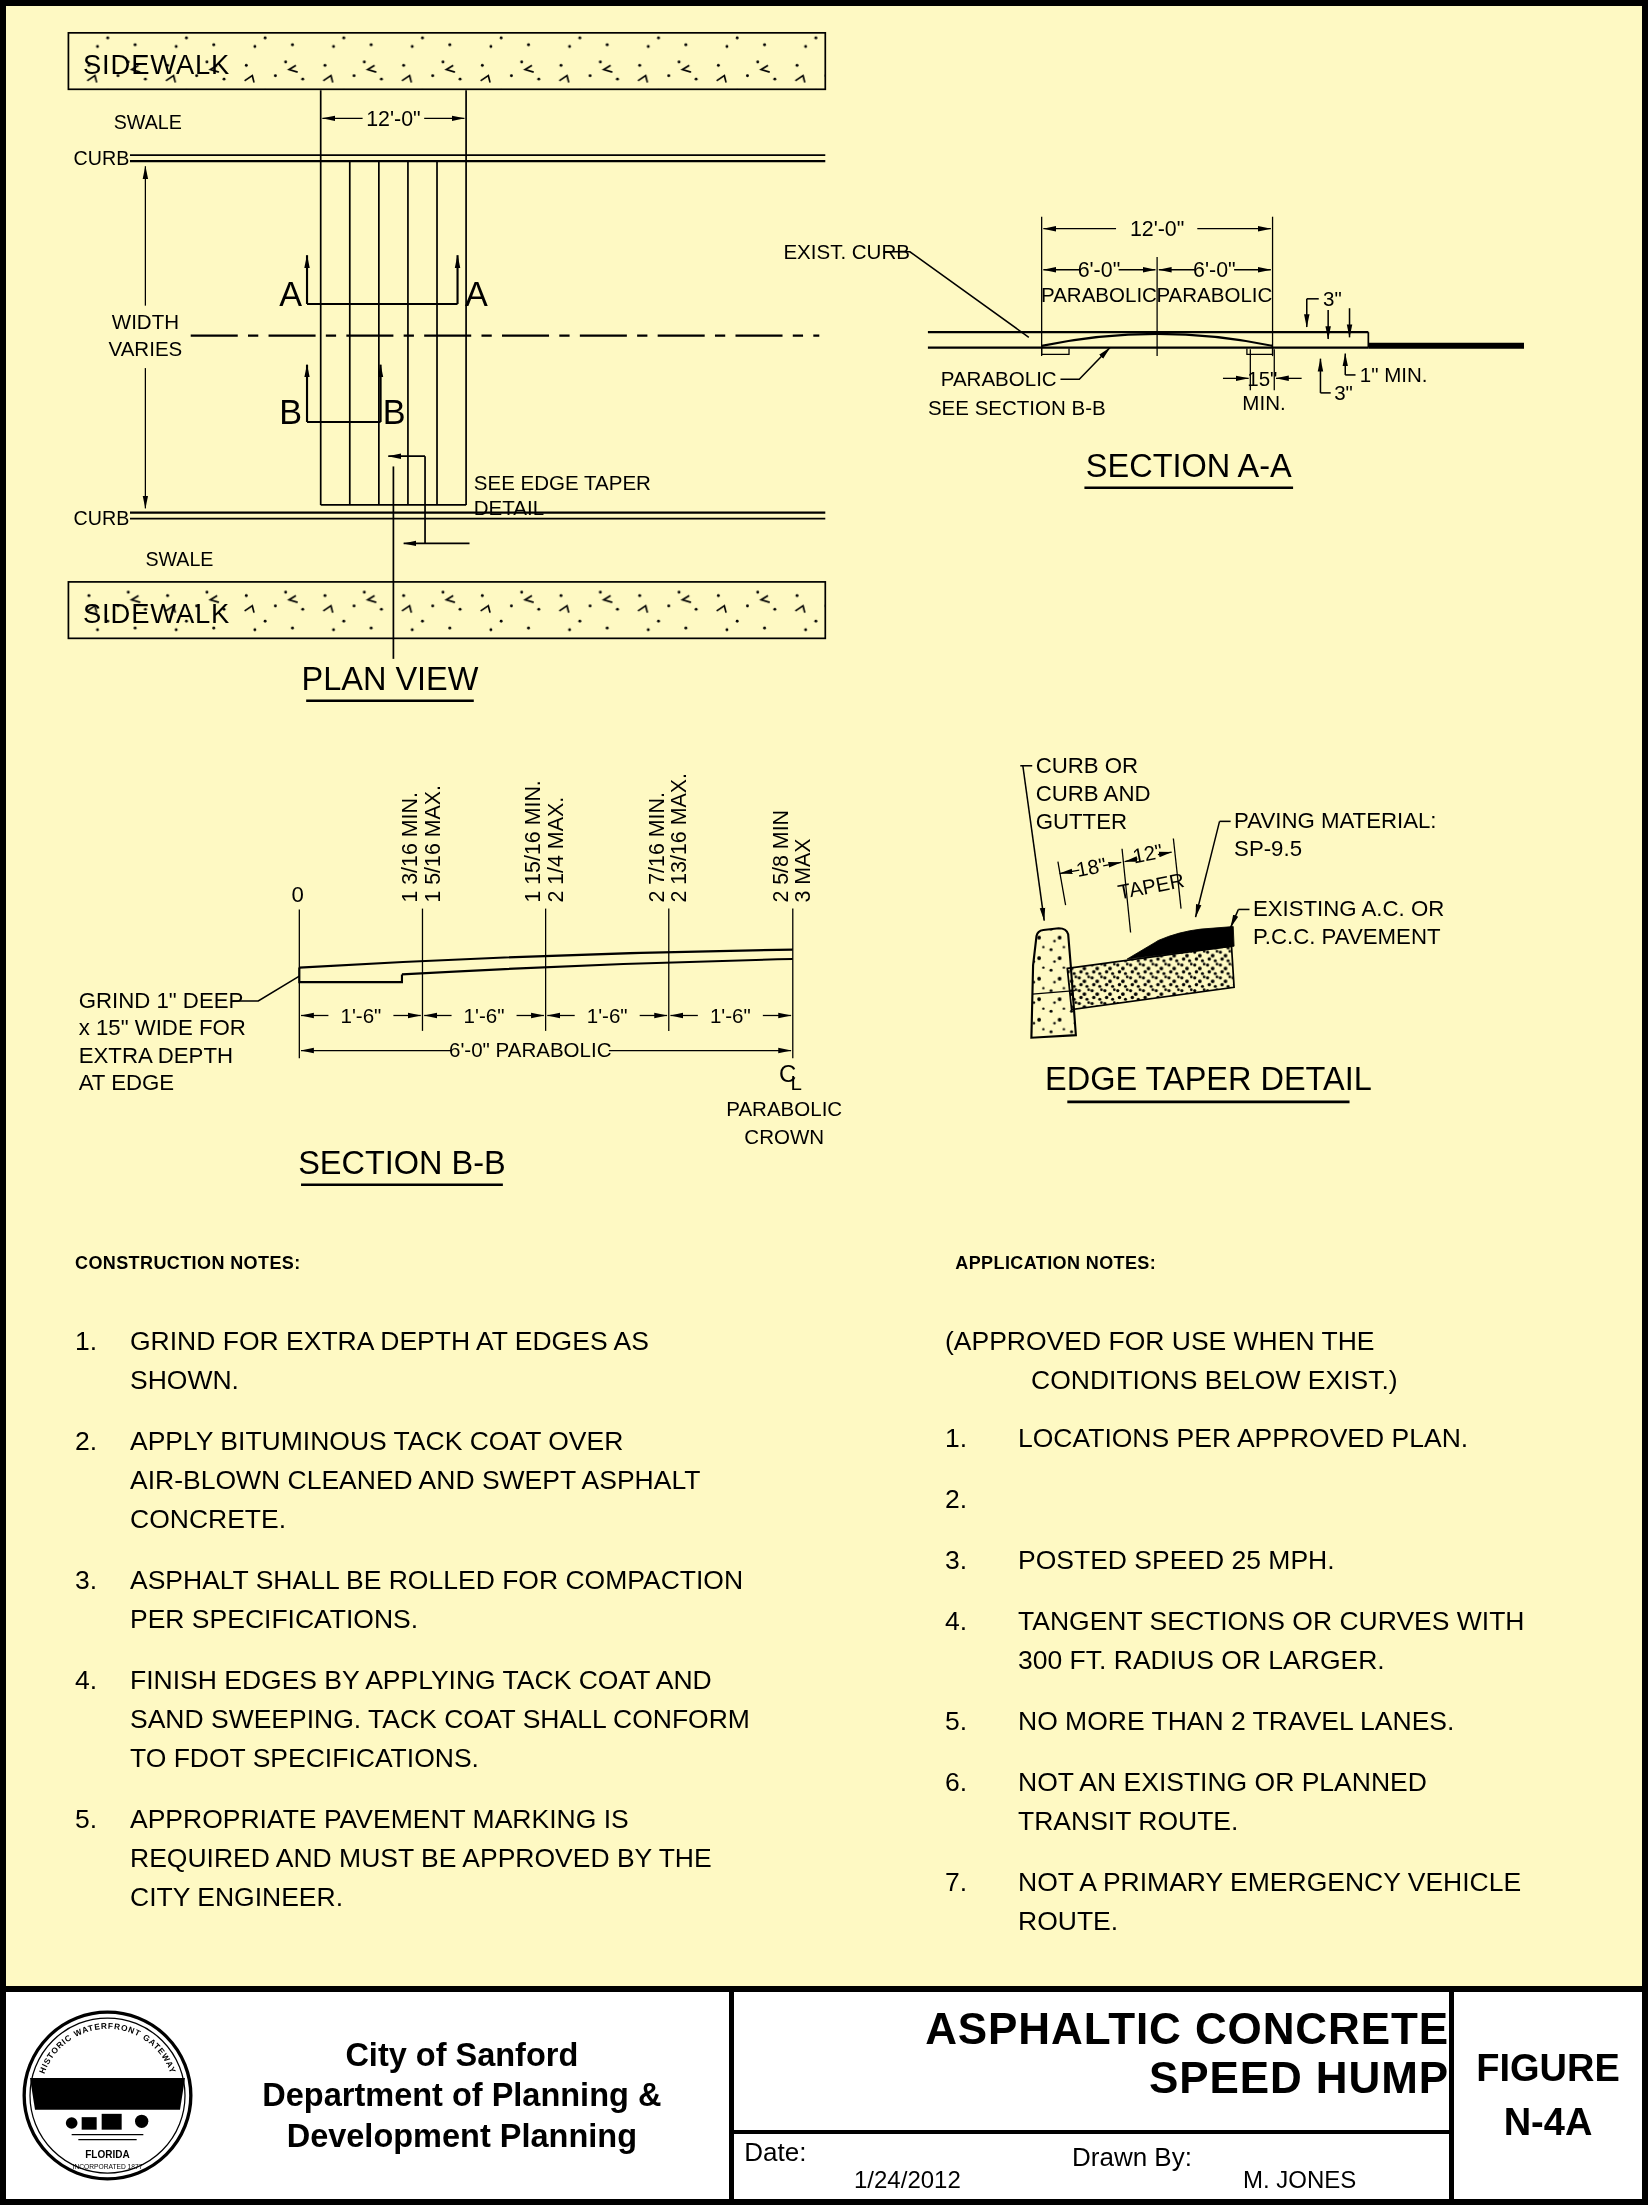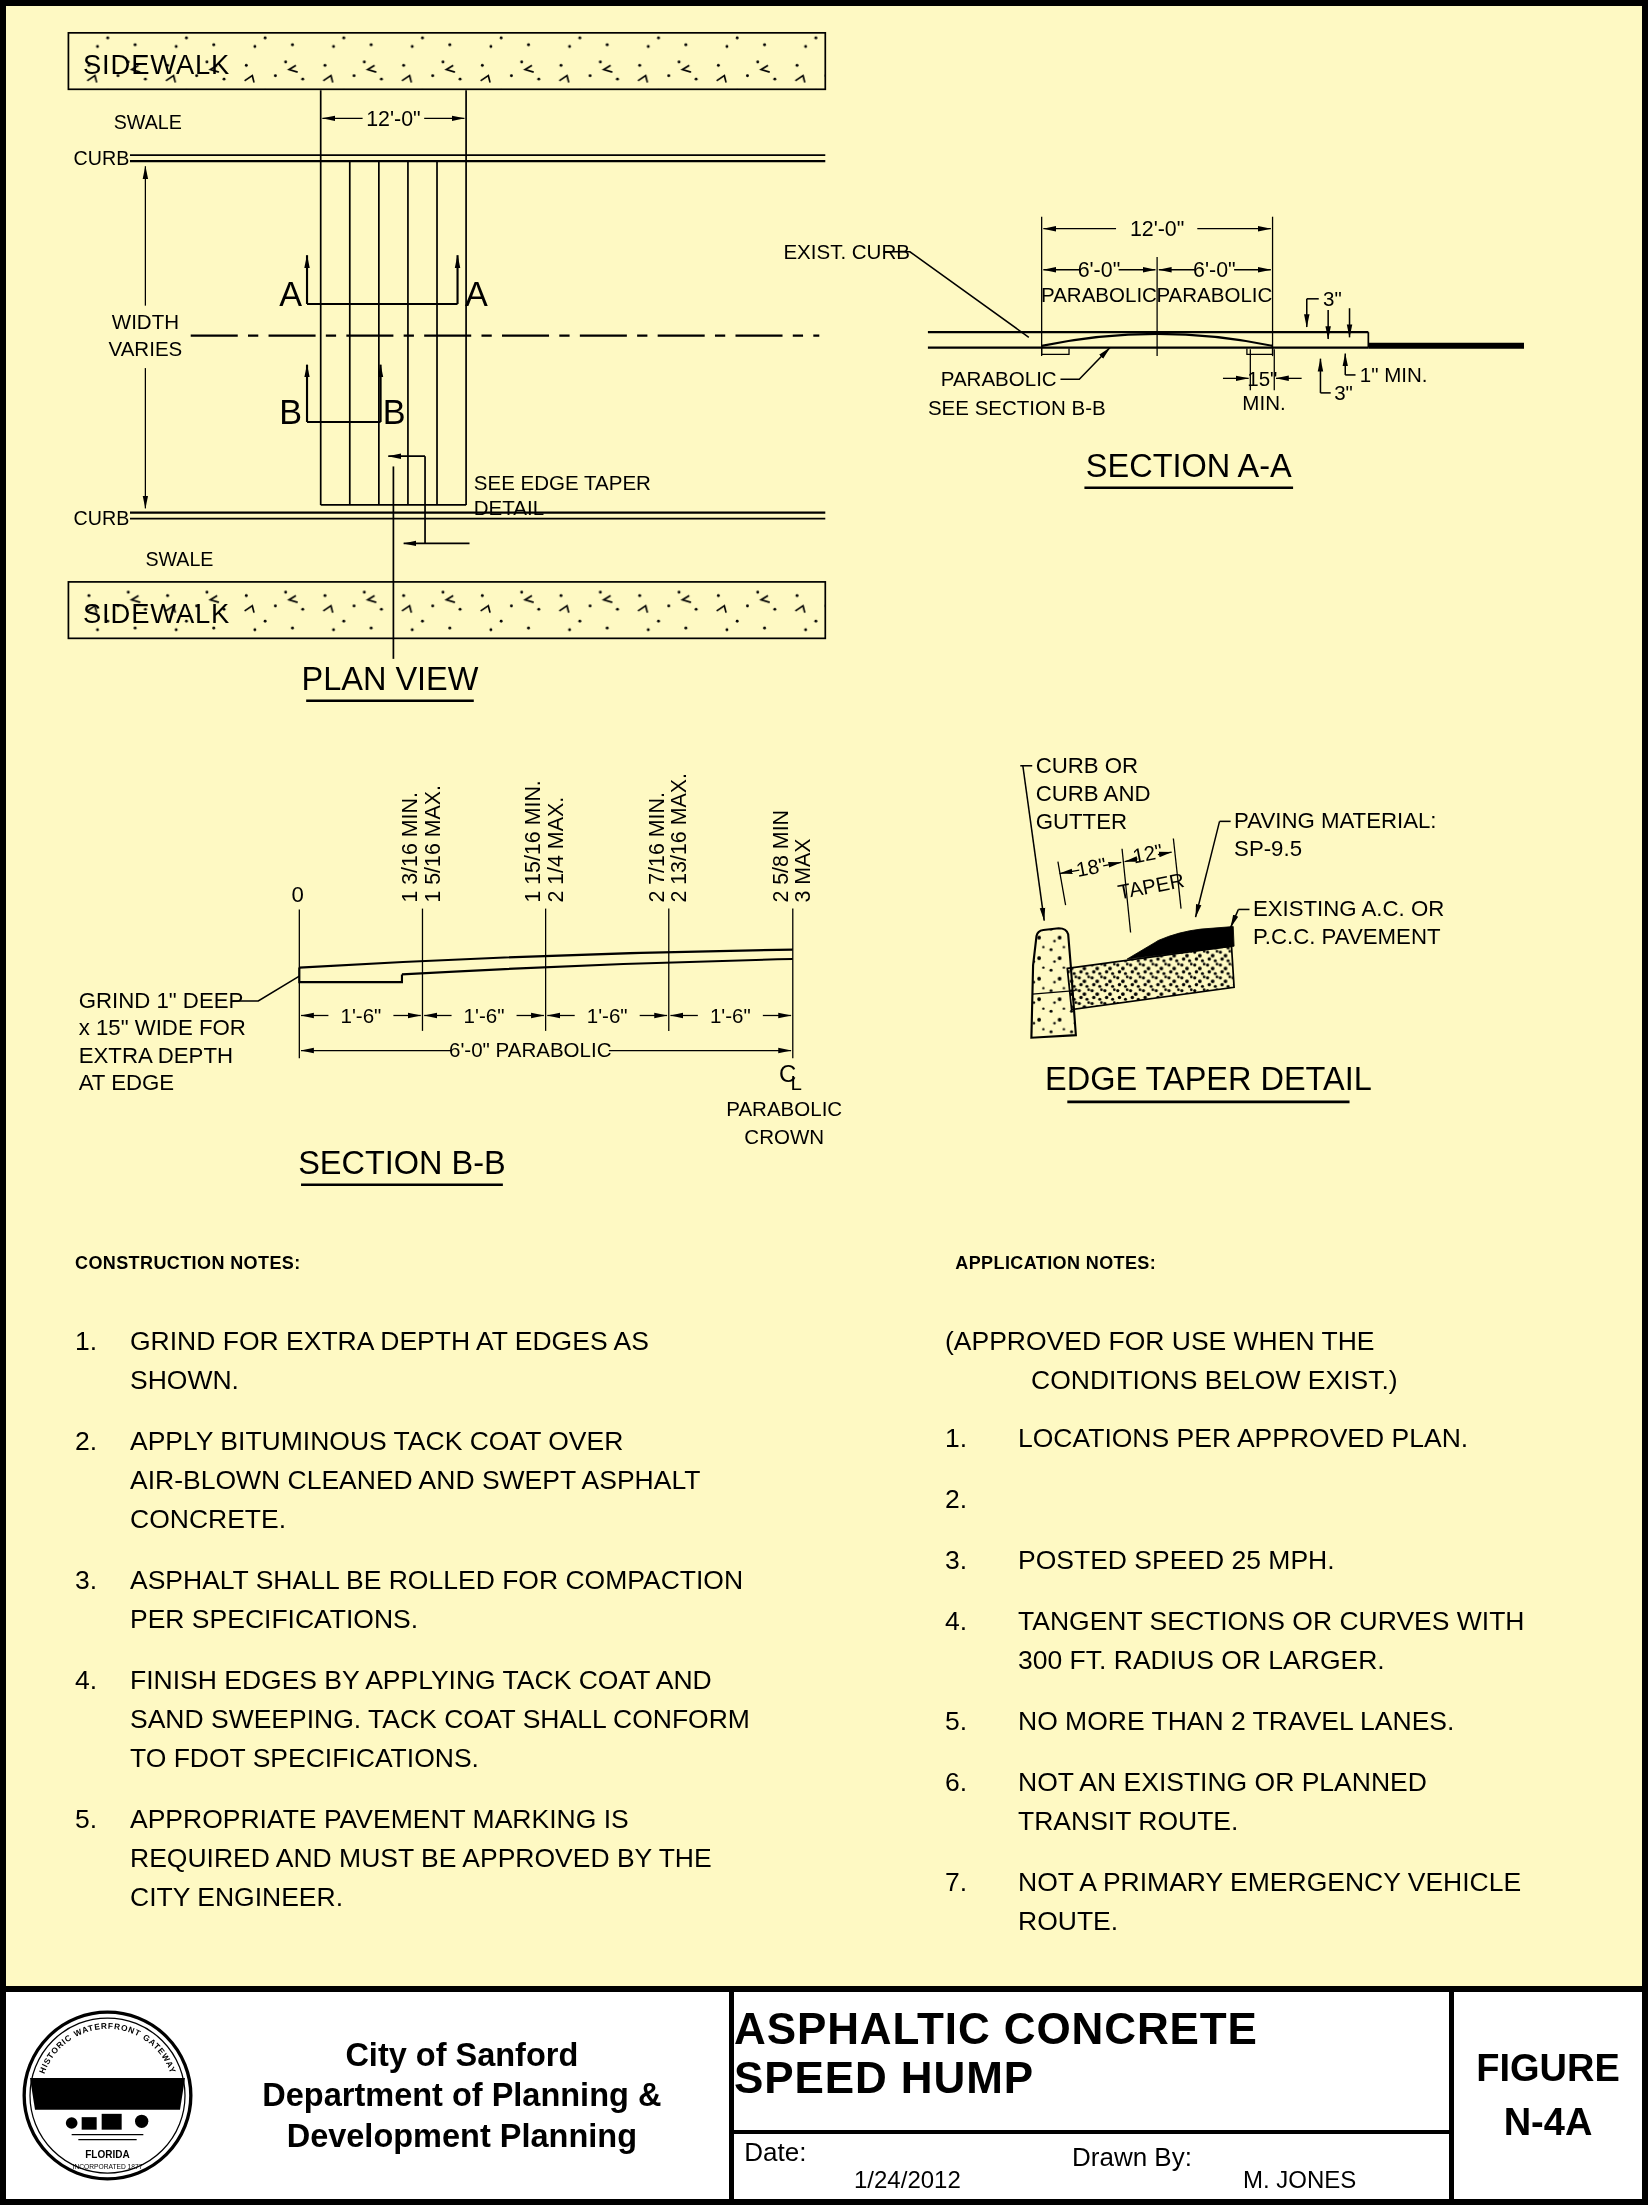--- a/index.html
+++ b/index.html
@@ -22,21 +22,21 @@
   .note-item .num{flex:0 0 55px;}
   .app .note-item .num{flex:0 0 73px;}
   .note-item .body span{display:block;}
   
   .titleblock{position:absolute;left:6px;right:6px;top:1986px;bottom:6px;
               border-top:6.8px solid #000;display:flex;background:#fff;z-index:10;}
   .tb-left{flex:0 0 723px;display:flex;align-items:center;border-right:5.1px solid #000;}
   .seal{width:175px;height:175px;margin-left:13.7px;flex:0 0 auto;}
   .org{flex:1;text-align:center;font-weight:bold;font-size:32.5px;line-height:1.24;}
   .tb-center{flex:1;border-right:5.1px solid #000;display:flex;flex-direction:column;}
-  .tb-title{flex:1;text-align:left;font-weight:bold;font-size:44px;line-height:1.12;
+  .tb-title{flex:1;text-align:right;font-weight:bold;font-size:44px;line-height:1.12;
             padding-top:12px;letter-spacing:0.9px;border-radius:24px;}
   .tb-meta{height:65px;border-top:4.3px solid #000;position:relative;font-size:26px;}
   .date-lbl{position:absolute;left:10.3px;top:3.4px;}
   .date-val{position:absolute;left:120px;top:32px;font-size:24px;}
   .drawn-lbl{position:absolute;left:338px;top:8px;}
   .drawn-val{position:absolute;left:509px;top:32px;font-size:24px;}
   .tb-right{flex:0 0 188px;display:flex;flex-direction:column;justify-content:center;
             align-items:center;font-weight:bold;font-size:38px;line-height:1.4;}
 </style>
 </head>

